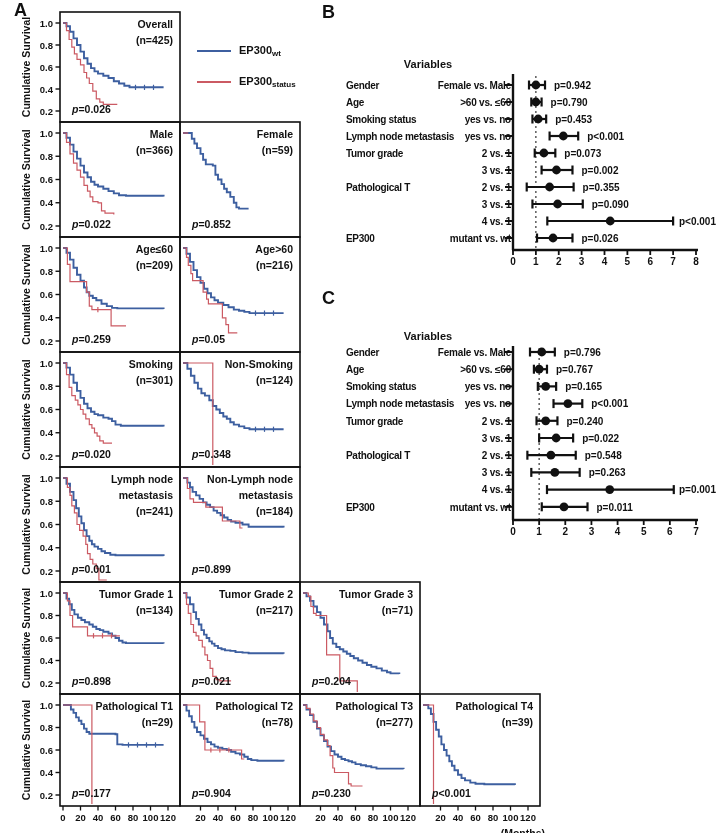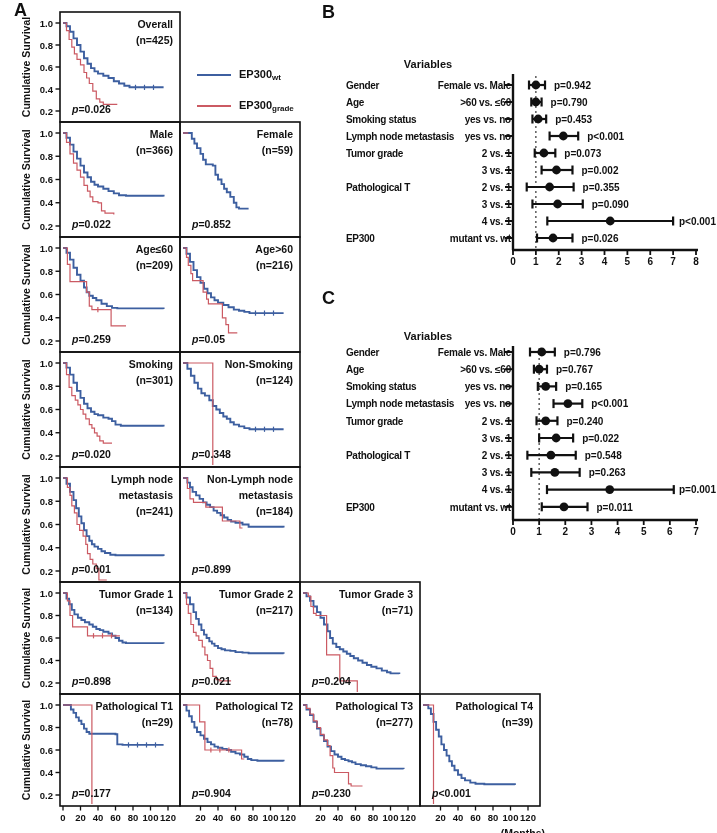--- a/index.html
+++ b/index.html
@@ -6,21 +6,21 @@
   body{width:717px;height:833px;position:relative;overflow:hidden;
        font-family:"Liberation Sans",sans-serif;color:#111;}
   .panel-letter{position:absolute;font-size:18px;font-weight:bold;color:#111;}
   #letter-a{left:14px;top:0px;}
   #letter-b{left:322px;top:2px;}
   #letter-c{left:322px;top:288px;}
   #km-mount{position:absolute;left:0;top:0;}
   #forest-b-mount{position:absolute;left:330px;top:28px;}
   #forest-c-mount{position:absolute;left:330px;top:308px;}
   .legend{position:absolute;left:197px;top:40px;width:120px;}
-  .legend-item{position:absolute;left:0;height:14px;display:flex;align-items:center;margin-top:24px;}
+  .legend-item{position:absolute;left:0;height:14px;display:flex;align-items:center;}
   .legend-item.i0{top:4px;}
   .legend-item.i1{top:35px;}
   .legend-line{display:inline-block;width:34px;height:2.5px;margin-right:8px;}
   .legend-text{font-size:11px;font-weight:bold;white-space:nowrap;}
   .legend-text sub{font-size:8px;font-weight:bold;vertical-align:-2px;}
   svg text{fill:#111;}
   .t-title{font-size:10.5px;font-weight:bold;}
   .t-p{font-size:10.5px;font-weight:bold;}
   .t-tick{font-size:9.5px;font-weight:bold;}
   .t-ylab{font-size:10.5px;font-weight:bold;}
@@ -319,21 +319,21 @@
     <text x="545" y="837" class="t-months" text-anchor="end">(Months)</text>
   </svg>
 
 <div class="legend">
   <div class="legend-item i0">
     <span class="legend-line" id="legline-0" style="background: rgb(61, 95, 160);"></span>
     <span class="legend-text"><span>EP300</span><sub>wt</sub></span>
   </div>
   <div class="legend-item i1">
     <span class="legend-line" id="legline-1" style="background: rgb(203, 90, 99);"></span>
-    <span class="legend-text"><span>EP300</span><sub>grade</sub></span>
+    <span class="legend-text"><span>EP300</span><sub>status</sub></span>
   </div>
 </div>
 
 <svg id="forest-b-mount" width="387" height="256" viewBox="0 0 387 256">
     <text x="98" y="40" class="t-fhead" text-anchor="middle">Variables</text>
     <line x1="205.875" y1="48" x2="205.875" y2="222" stroke="#333" stroke-width="1.2" stroke-dasharray="2 3"></line>
     <line x1="183" y1="46" x2="183" y2="222" stroke="#111111" stroke-width="2.4"></line>
     <text x="16" y="60.8" class="t-fvar" text-anchor="start">Gender</text>
     <text x="181" y="60.8" class="t-fcmp" text-anchor="end">Female vs. Male</text>
     <line x1="175" y1="57" x2="183" y2="57" stroke="#111111" stroke-width="2"></line>

